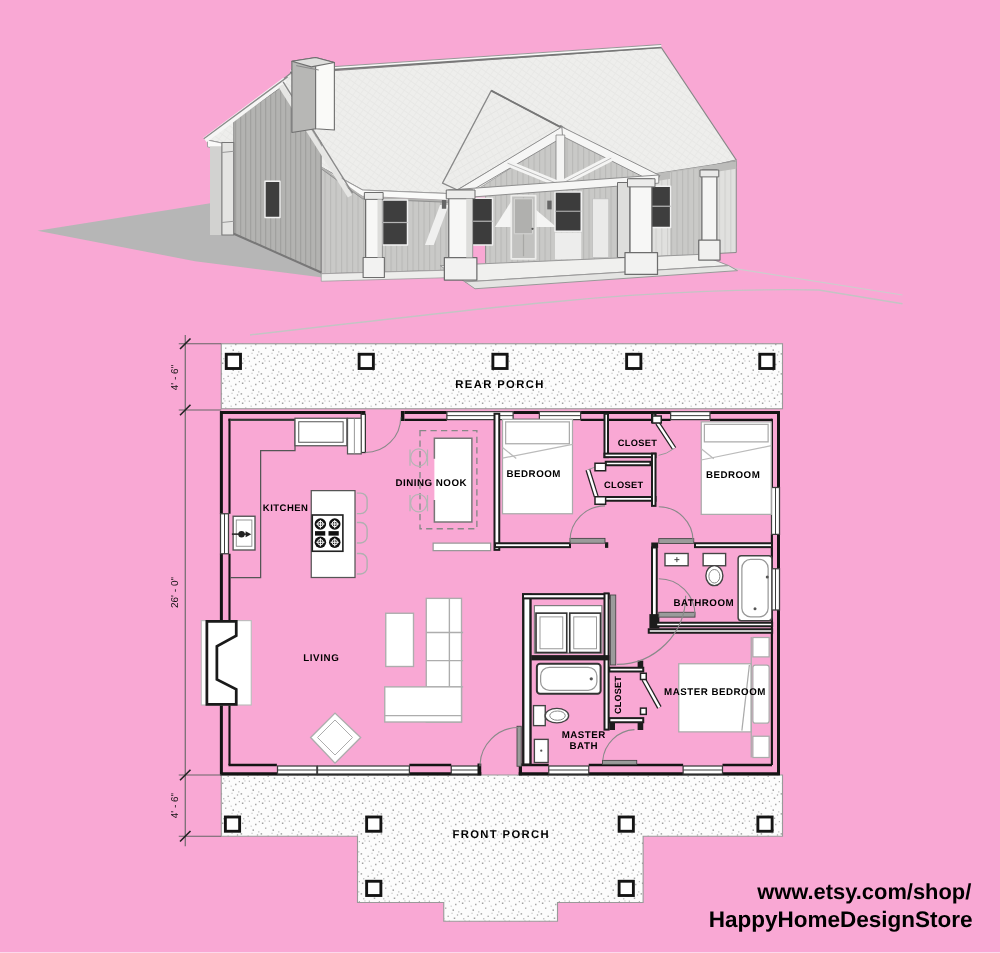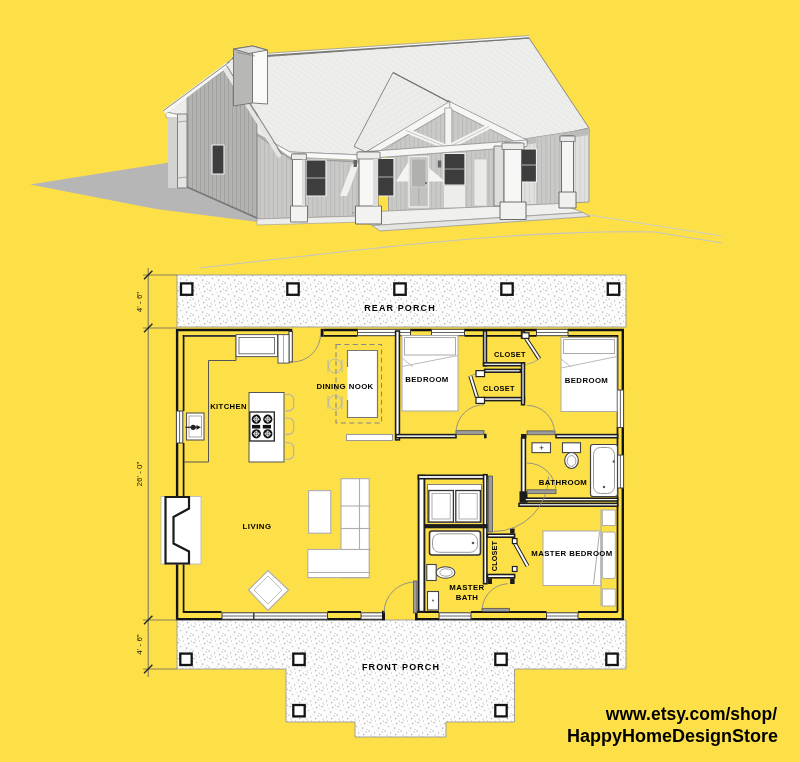--- a/index.html
+++ b/index.html
@@ -1,16 +1,16 @@
 <!DOCTYPE html>
 <html><head>
 <meta charset="utf-8">
 <style>
   html,body{margin:0;padding:0;background:#ffffff;}
-  .wrap{width:800px;height:762px;position:relative;overflow:hidden;background:#fde047;}
+  .wrap{width:800px;height:762px;position:relative;overflow:hidden;background:#f9a8d4;}
   text{font-family:"Liberation Sans", sans-serif;}
 </style>
 </head>
 <body>
 <div class="wrap">
 <svg width="800" height="762" viewBox="0 0 800 762">
 <defs>
   <pattern id="stip" width="16" height="16" patternUnits="userSpaceOnUse">
     <rect width="16" height="16" fill="#fcfcfc"></rect>
     <rect x="1.5" y="2" width="1.2" height="1.2" fill="#a0a0a0"></rect>

